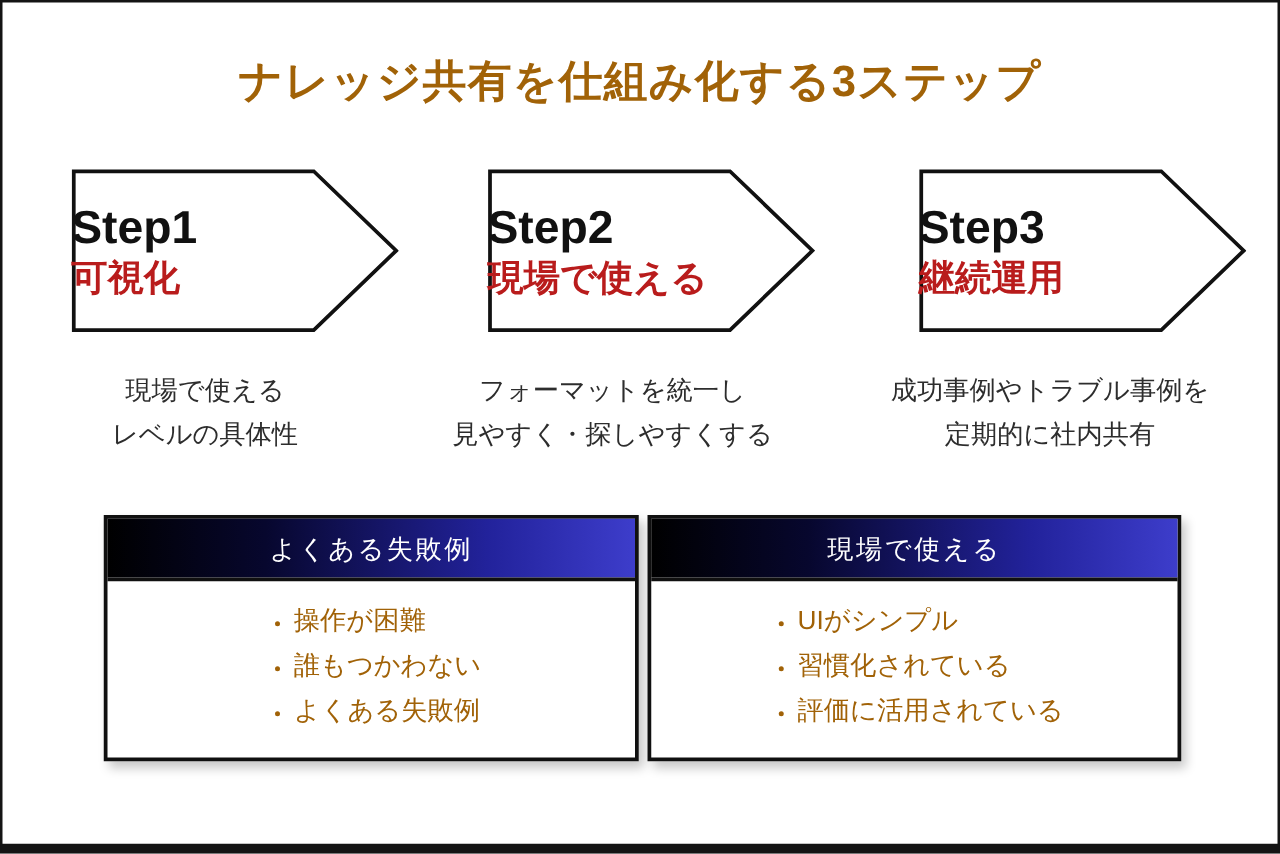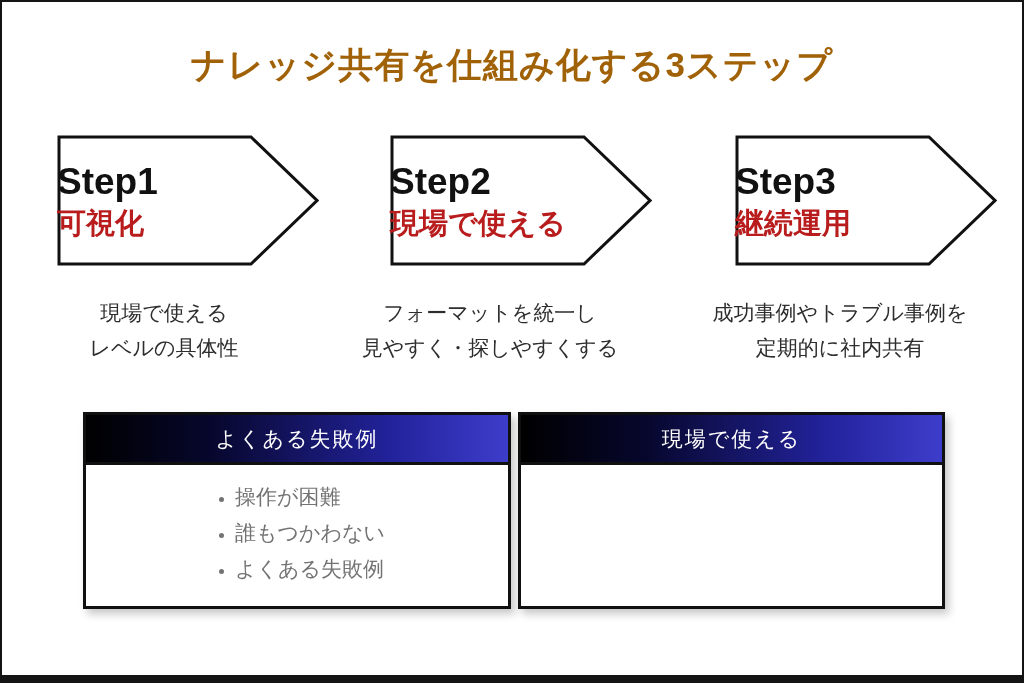--- a/index.html
+++ b/index.html
@@ -107,21 +107,21 @@
     text-align: center;
     padding-top: 6px;
   }
   .panel-body ul {
     display: inline-block;
     text-align: left;
     margin: 8px 0 0 0;
     padding-left: 26px;
     font-size: 21px;
     line-height: 36px;
-    color: #737373;
+    color: #a16207;
   }
   .panel-body li::marker {
     font-size: 16px;
   }
 </style>
 </head>
 <body>
 
 <div class="slide">
 
@@ -176,15 +176,22 @@
       <ul>
         <li>操作が困難</li>
         <li>誰もつかわない</li>
         <li>よくある失敗例</li>
       </ul>
     </div>
   </div>
 
   <div class="panel panel-right">
     <div class="panel-header">現場で使える</div>
+    <div class="panel-body">
+      <ul>
+        <li>UIがシンプル</li>
+        <li>習慣化されている</li>
+        <li>評価に活用されている</li>
+      </ul>
+    </div>
   </div>
 
 </div>
 
 </body></html>

